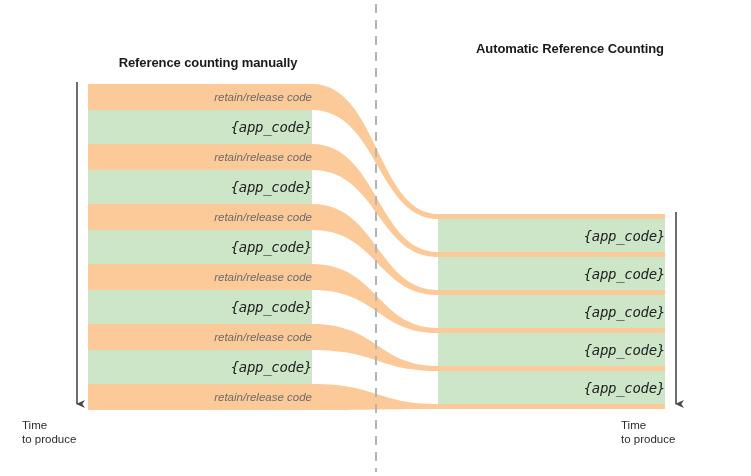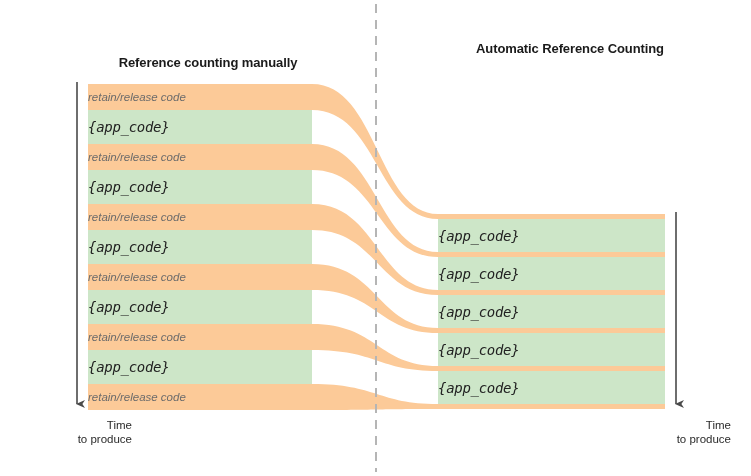--- a/index.html
+++ b/index.html
@@ -21,21 +21,21 @@
     letter-spacing:-0.1px;
     white-space:nowrap;
   }
   #hdr-left{left:38px;top:55px;width:340px;}
   #hdr-right{left:400px;top:41px;width:340px;}
 
   .bar{
     position:absolute;
     display:flex;
     align-items:center;
-    justify-content:flex-start;
+    justify-content:flex-end;
     box-sizing:border-box;
   }
   .bar-orange{
     background:#fcca98;
     font-style:italic;
     font-size:11.5px;
     color:#6b6b6b;
     font-family:"Liberation Sans", sans-serif;
   }
   .bar-green{
@@ -52,21 +52,21 @@
     font-size:14px;
     color:#222222;
     font-family:"DejaVu Sans Mono", monospace;
     letter-spacing:-0.3px;
   }
 
   .tlabel{
     position:absolute;
     font-size:11.5px;
     color:#2b2b2b;
-    text-align:right;
+    text-align:left;
     line-height:14px;
     white-space:pre-line;
   }
   svg{position:absolute;left:0;top:0;}
   .ribbons{z-index:1;}
   .axes{z-index:4;}
   .divider{z-index:5;}
   .barlayer{z-index:3;}
 </style>
 </head>

